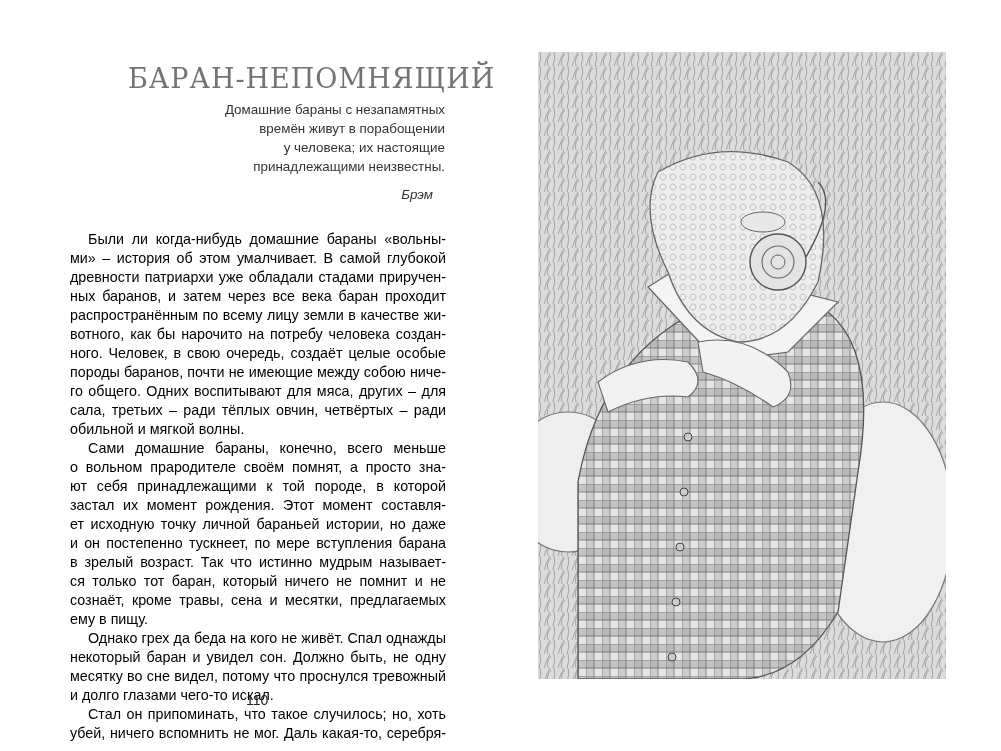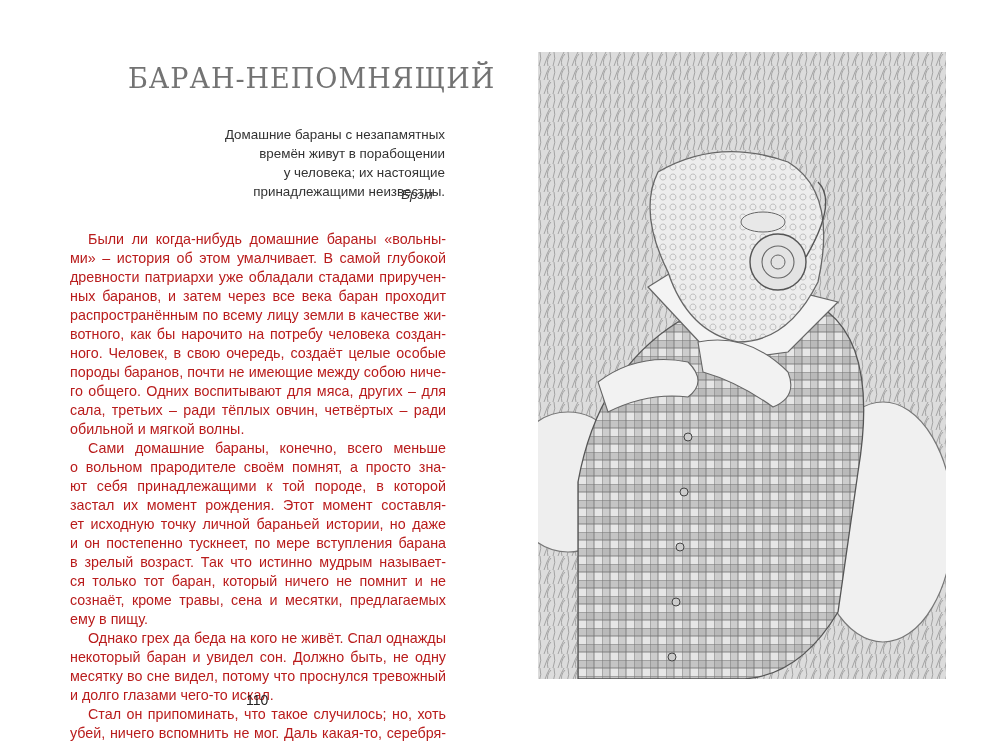--- a/index.html
+++ b/index.html
@@ -10,30 +10,30 @@
   .spread { position: absolute; inset: 0; }
   .page-left { position: absolute; left: 0; top: 0; width: 500px; height: 751px; }
   .page-right { position: absolute; left: 500px; top: 0; width: 501px; height: 751px; }
 
   .chapter-title {
     position: absolute; left: 128px; top: 45px; width: 330px;
     font-family: "DejaVu Serif", serif; font-size: 27px; letter-spacing: 1px;
     color: #737373; white-space: nowrap; font-weight: normal;
   }
   .epigraph {
-    position: absolute; left: 200px; top: 125px; width: 245px; text-align: right;
+    position: absolute; left: 200px; top: 100px; width: 245px; text-align: right;
     font-size: 13.4px; line-height: 19px; color: #333;
   }
   .epigraph-author {
     position: absolute; left: 288px; top: 187px; width: 145px; text-align: right;
     font-size: 13.4px; font-style: italic; color: #333;
   }
   .body-text {
     position: absolute; left: 70px; top: 230px; width: 376px;
-    font-size: 14.3px; line-height: 19px; color: #b91c1c;
+    font-size: 14.3px; line-height: 19px; color: #000000;
   }
   .body-text .line { display: block; white-space: nowrap; text-align: justify; text-align-last: justify; height: 19px; }
   .body-text .line.last { text-align-last: left; }
   .body-text .line.indent { padding-left: 18px; }
   .page-number {
     position: absolute; left: 246px; top: 692px; font-size: 14px; color: #222;
   }
 
   .illustration {
     position: absolute; left: 38px; top: 52px; width: 408px; height: 627px;

